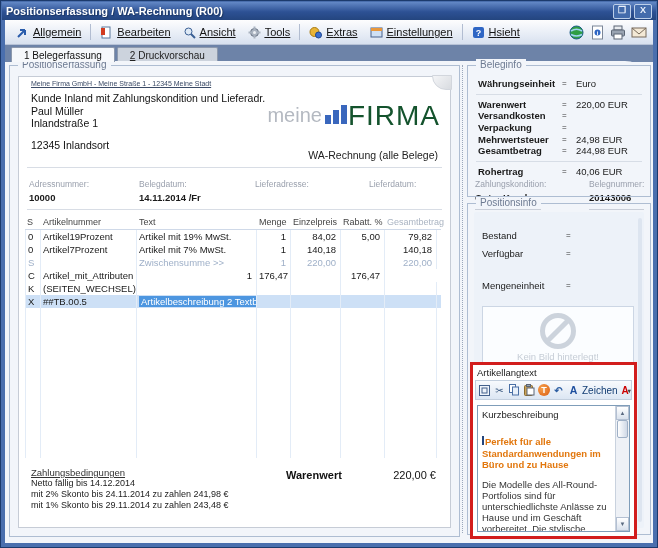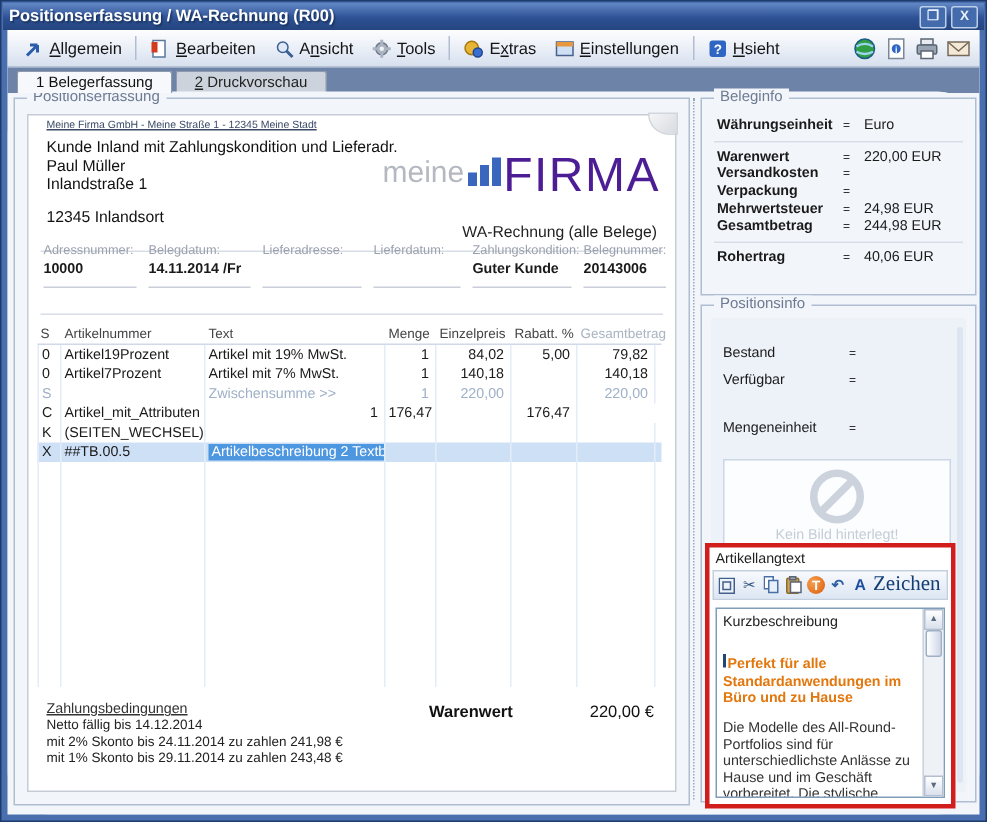--- a/index.html
+++ b/index.html
@@ -10,21 +10,21 @@
     background:linear-gradient(180deg,#6388c6,#2d5194 55%,#24457f);
     display:flex;align-items:center;padding:0 4px;}
   .title{color:#fff;font-size:11px;font-weight:bold;flex:1;text-shadow:1px 1px 1px #1b3560;}
   .tbtn{width:16px;height:13px;margin-left:3px;background:#446cac;border:1px solid #bccfe9;
     border-radius:2px;color:#e9f0fb;font-size:9px;line-height:11px;text-align:center;font-weight:bold;cursor:default;}
   .winbody{position:absolute;top:19px;left:4px;right:4px;bottom:4px;background:#f2f5fa;overflow:hidden;}
 
   
   .menubar{height:24px;background:linear-gradient(180deg,#fdfdfe,#e5ebf5 65%,#d7e0ee);
     border-bottom:1px solid #b7c2d6;display:flex;align-items:center;padding:0 5px;}
-  .mitem{display:flex;align-items:flex-end;gap:4px;padding:2px 6px;font-size:11px;color:#141414;cursor:default;}
+  .mitem{display:flex;align-items:flex-start;gap:4px;padding:2px 6px;font-size:11px;color:#141414;cursor:default;text-decoration:underline;}
   .mitem .key{text-decoration:underline;}
   .msep{width:1px;height:16px;background:#b2bdd1;margin:0 3px;}
   .mspacer{flex:1;}
   .ricon{width:18px;height:17px;margin-left:3px;display:flex;align-items:center;justify-content:center;}
 
   
   .tabstrip{height:17px;background:#6d83a8;display:flex;align-items:flex-end;padding-left:6px;}
   .tab{font-size:10px;padding:2px 12px 1px;border:1px solid #8d99ad;border-bottom:none;
        border-radius:2px 2px 0 0;cursor:default;}
   .tab.active{background:#f6f8fb;color:#111;z-index:2;}
@@ -41,25 +41,25 @@
        border:1px solid #c6ccd6;}
   .curl{position:absolute;right:-2px;top:-2px;width:18px;height:13px;
        background:linear-gradient(135deg,#f4f5f7,#d8dbe0);border-radius:0 0 0 14px;border:1px solid #d2d6dd;}
   .sender{position:absolute;left:12px;top:3px;font-size:7px;color:#3a4a66;text-decoration:underline;}
   .addr{position:absolute;left:12px;top:15px;font-size:10.5px;color:#111;line-height:12.5px;}
   .city{position:absolute;left:12px;top:62px;font-size:10.5px;color:#111;}
   .logo{position:absolute;right:10px;top:18px;display:flex;align-items:flex-start;margin-top:10px;}
   .logo .l1{font-size:20px;color:#b4b9c1;line-height:20px;}
   .bars{display:flex;align-items:flex-end;gap:2px;margin:0 1px 1px 3px;}
   .bars i{display:block;width:6px;background:#3a67bd;}
-  .logo .l2{font-size:32px;color:#4c1d95;letter-spacing:1px;line-height:22px;}
+  .logo .l2{font-size:28px;color:#14532d;letter-spacing:1px;line-height:22px;}
   .doctitle{position:absolute;right:12px;top:72px;font-size:10.5px;color:#222;}
   .hr{position:absolute;left:8px;right:8px;height:1px;background:#d8dde5;}
-  .fields{position:absolute;left:10px;right:6px;top:84px;display:grid;
-    grid-template-columns:70px 76px 74px 66px 74px 1fr;}
+  .fields{position:absolute;left:10px;right:6px;top:102px;display:grid;
+    grid-template-columns:70px 76px 74px 66px 74px 1fr;gap:40px;}
   .field{margin-right:8px;border-bottom:1px solid #c9ced8;padding-bottom:3px;height:27px;}
   .flabel{font-size:8.5px;color:#9aa0ad;}
   .fvalue{font-size:9.5px;font-weight:bold;color:#1a1a1a;margin-top:3px;white-space:nowrap;}
 
   .tgrid{display:grid;grid-template-columns:16px 96px 120px 34px 50px 44px 52px;}
   .thead{position:absolute;left:6px;right:9px;top:138px;height:14px;border-bottom:1px solid #cfd9e8;
      font-size:9px;color:#444;}
   .thead div{padding:2px 2px 0;}
   .thead .muted{color:#aab4c2;}
   .trows{position:absolute;left:6px;right:9px;top:153px;}
@@ -111,21 +111,21 @@
     background:#fff;z-index:5;overflow:hidden;}
   .alt-label{font-size:9.5px;color:#222;margin:2px 0 2px 4px;}
   .alt-toolbar{height:18px;margin:0 2px;background:linear-gradient(180deg,#f8fafd,#dce6f3);
     border:1px solid #c3cfde;display:flex;align-items:center;gap:2px;padding:0 2px;
     white-space:nowrap;overflow:hidden;}
   .ticon{width:13px;height:14px;display:flex;align-items:center;justify-content:center;
     font-size:10px;flex:0 0 auto;cursor:default;}
   .ticon.cut{color:#35557e;}
   .ticon.undo{color:#2e5fa3;font-weight:bold;}
   .ticon.fontA{color:#1d4e9e;font-weight:bold;font-size:10.5px;}
-  .zeichen{font-size:14px;color:#123d73;flex:0 0 auto;font-family:Liberation Serif, serif;}
+  .zeichen{font-size:10px;color:#123d73;flex:0 0 auto;}
   .ticon.fontcol{color:#c00;font-weight:bold;}
   .dd{font-size:6px;color:#444;margin-left:-1px;}
   .ticon.cursor{color:#000;font-weight:bold;border:1px solid #555;width:10px;height:11px;font-size:9px;line-height:10px;}
   .tblock{width:12px;height:12px;border-radius:50%;background:radial-gradient(circle at 35% 35%,#f7a14d,#d95b10);
     color:#fff;font-size:9px;font-weight:bold;text-align:center;line-height:12px;flex:0 0 auto;}
   .alt-text{position:absolute;left:4px;right:4px;top:40px;bottom:4px;border:1px solid #7f9db9;background:#fff;overflow:hidden;}
   .alt-inner{position:absolute;left:4px;right:16px;top:3px;font-size:9.5px;}
   .kurz{color:#222;margin-bottom:16px;}
   .caret{display:inline-block;width:2px;height:9px;background:#24457c;margin-right:1px;}
   .heading{color:#e2770d;font-weight:bold;line-height:11.5px;margin-bottom:8px;}

